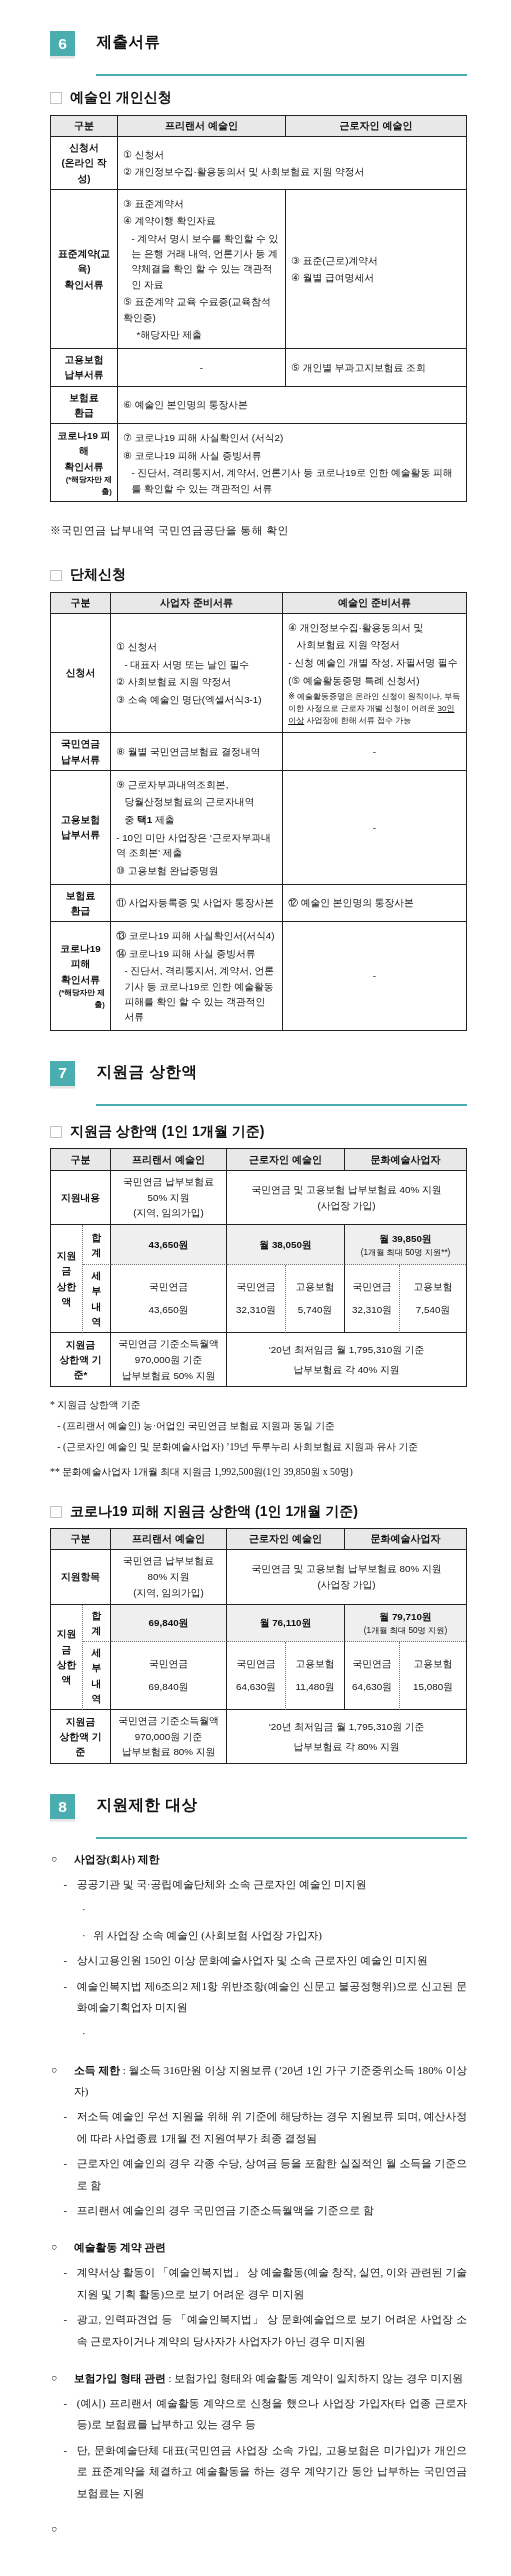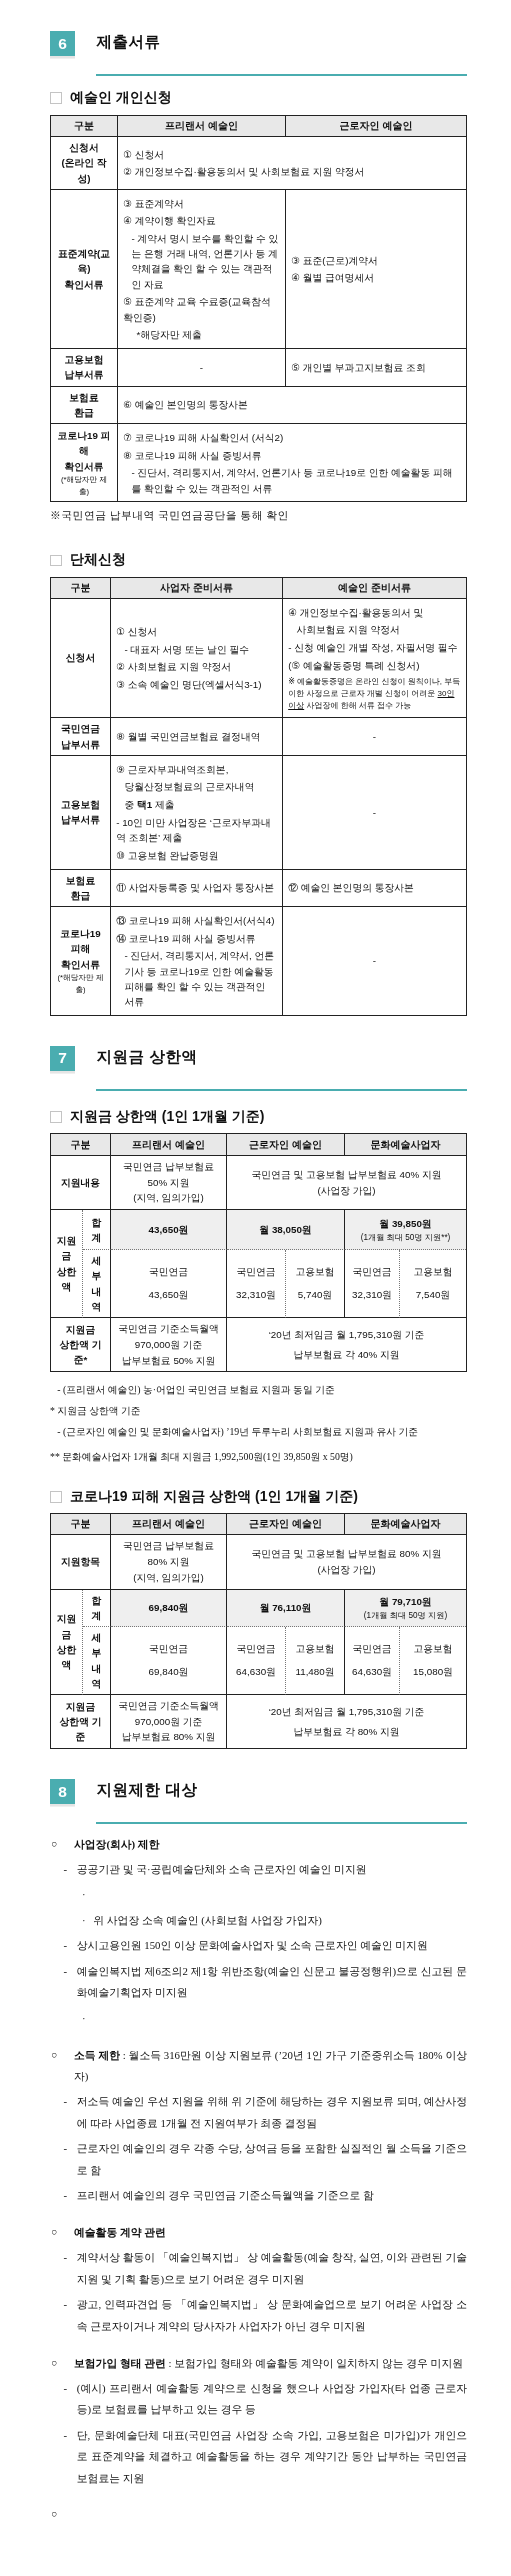--- a/index.html
+++ b/index.html
@@ -40,27 +40,27 @@
   .ctr{text-align:center;line-height:1.6;}
   .shade{background:var(--shade);}
   .bold{font-weight:bold;}
   .brd{border-right:0.5px dotted #777 !important;}
   .bbd{border-bottom:0.5px dotted #777 !important;}
   .ln{line-height:1.55;margin:2.6px 0;}
   .ind{padding-left:8.2px;}
   .ind2{padding-left:13.4px;}
   .small{font-size:8px;line-height:1.5;}
   .subnote{font-size:8.2px;line-height:1.4;}
-  .lbl-note{font-weight:normal;font-size:7.7px;}
+  .lbl-note{font-weight:bold;font-size:7.7px;text-align:right;}
   .mt{margin-top:7.2px;}
   .mt8{margin-top:4.1px;}
   .ul{text-decoration:underline;}
   .dash-cell{text-align:center;}
   
-  .tbl-note{margin-top:7px;font-size:10.8px;letter-spacing:0.5px;}
+  .tbl-note{margin-top:22px;font-size:10.8px;letter-spacing:0.5px;}
   .fn{margin-top:6.7px;font-size:9.8px;line-height:1.5;}
   .fn.ind{padding-left:7.2px;}
   
   .para{display:flex;font-size:10.8px;line-height:1.98;text-align:justify;}
   .g-title{margin-top:8.2px;}
   .g-title .txt{font-weight:normal;}
   .mk{flex:none;}
   .mk.circle{width:23px;padding-left:1px;font-size:9.8px;}
   .mk.dash{width:13.4px;text-align:left;}
   .mk.dot{width:11.3px;text-align:left;}
@@ -340,22 +340,22 @@
         </td>
         <td colspan="4" class="ctr">
           <div>‘20년 최저임금 월 1,795,310원 기준</div>
             <div class="mt8">납부보험료 각 40% 지원</div>
         </td>
       </tr>
     </tbody>
   </table>
 
   <div style="margin-top:10.3px">
+    <div class="fn">* 지원금 상한액 기준</div>
     <div class="fn ind">- (프리랜서 예술인) 농·어업인 국민연금 보험료 지원과 동일 기준</div>
-    <div class="fn">* 지원금 상한액 기준</div>
     <div class="fn ind">- (근로자인 예술인 및 문화예술사업자) ’19년 두루누리 사회보험료 지원과 유사 기준</div>
     <div class="fn" style="margin-top:10.3px">** 문화예술사업자 1개월 최대 지원금 1,992,500원(1인 39,850원 x 50명)</div>
   </div>
 
   <div class="sub-head" style="margin-top:23px">
     <span class="sq"></span>
     <span class="sub-title">코로나19 피해 지원금 상한액 (1인 1개월 기준)</span>
   </div>
 
   <table class="doc-table">

